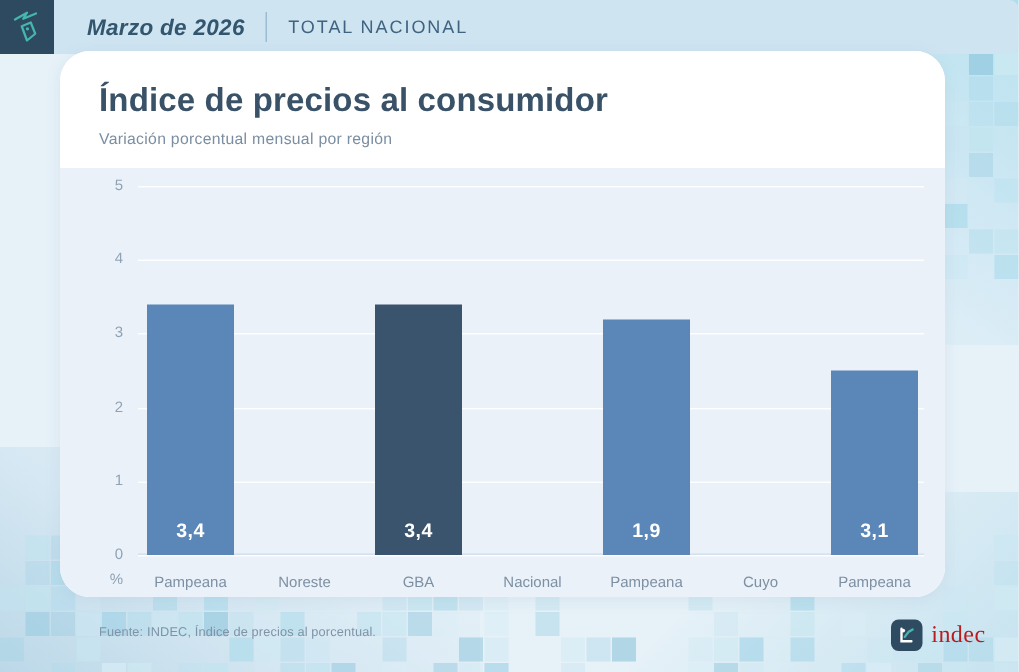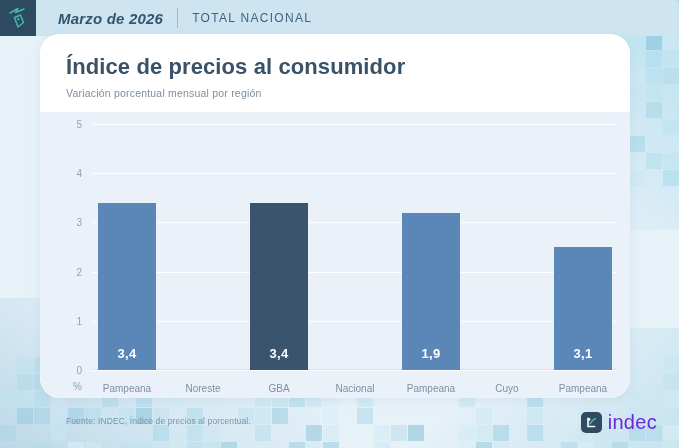--- a/index.html
+++ b/index.html
@@ -100,21 +100,21 @@
     font-size:8.5px;color:#7e93a6;letter-spacing:.1px;
   }
   #indec-logo{
     position:absolute;right:22px;bottom:14px;
     display:flex;align-items:center;gap:6px;
   }
   #indec-glyph{
     width:21px;height:21px;border-radius:5px;background:#2f4b62;
     display:flex;align-items:center;justify-content:center;
   }
-  #indec-word{font-size:20px;color:#6d28d9;letter-spacing:.3px;}
+  #indec-word{font-size:16px;color:#b91c1c;letter-spacing:.3px;font-family:Liberation Serif, serif;}
 </style>
 </head>
 <body>
 
 <div id="bg-root">
   <div class="wash-tr"></div>
   <div class="wash-bl"></div>
   <div class="wash-br"></div>
   <div id="mosaic-layer">
       <div class="mos" style="left: 0px; top: 0px; width: 16px; height: 16px; background: rgb(191, 227, 239); opacity: 0.67;"></div>

